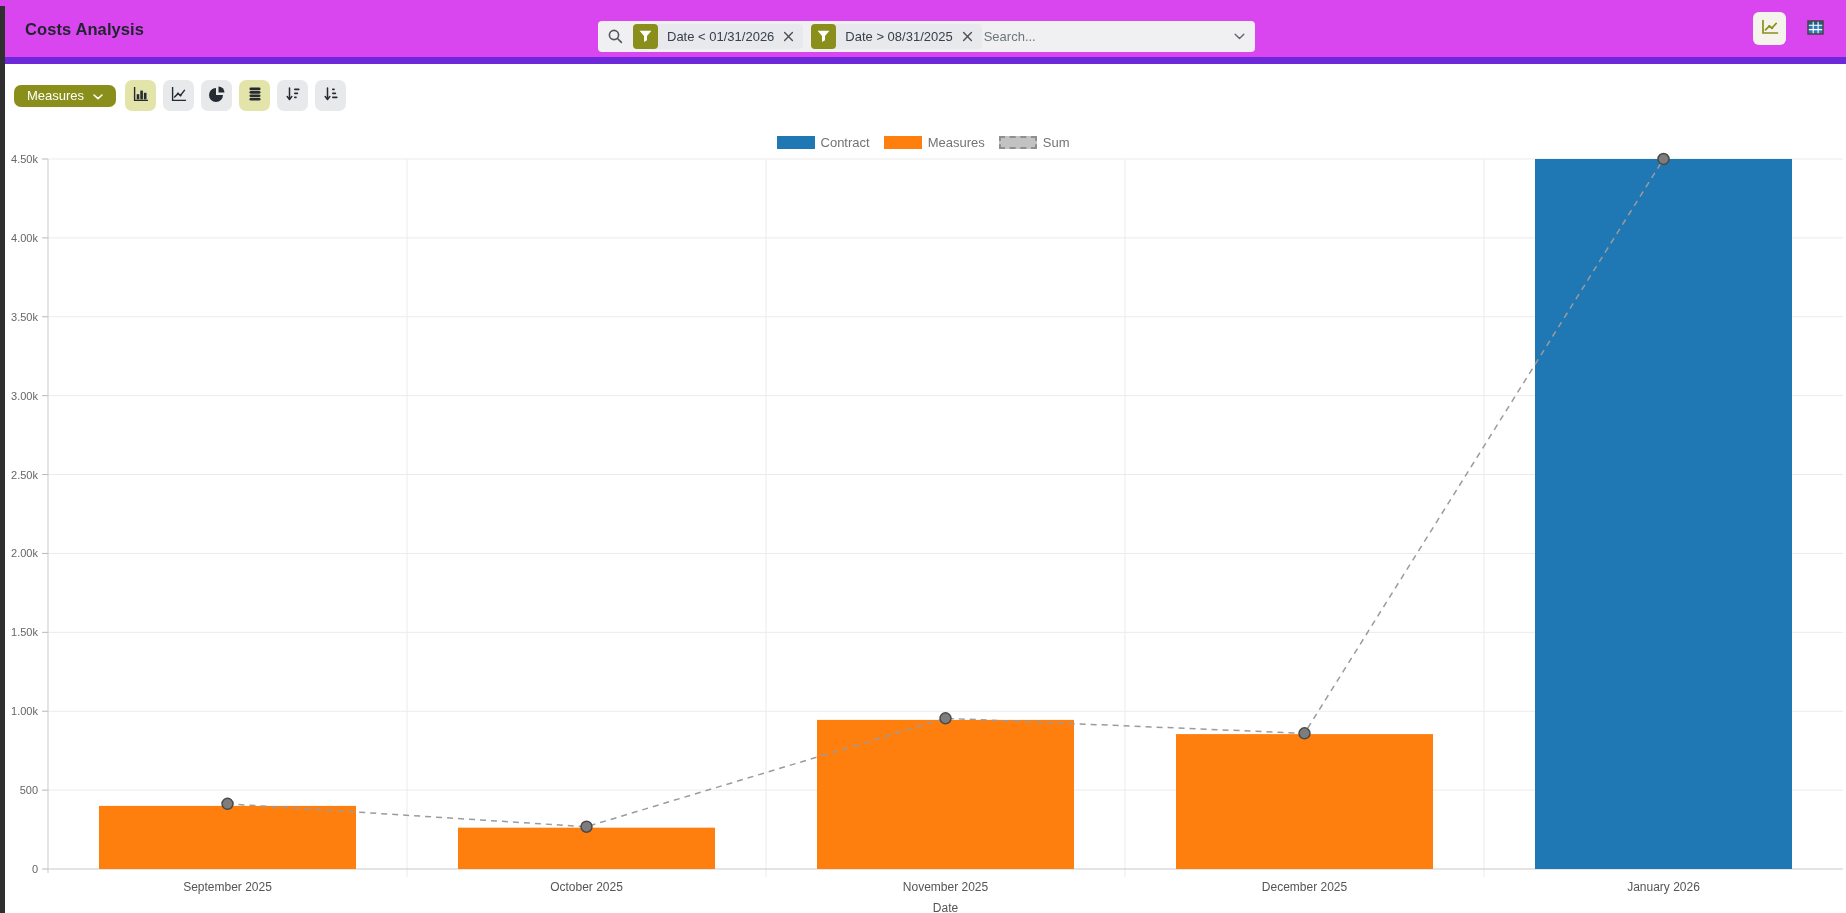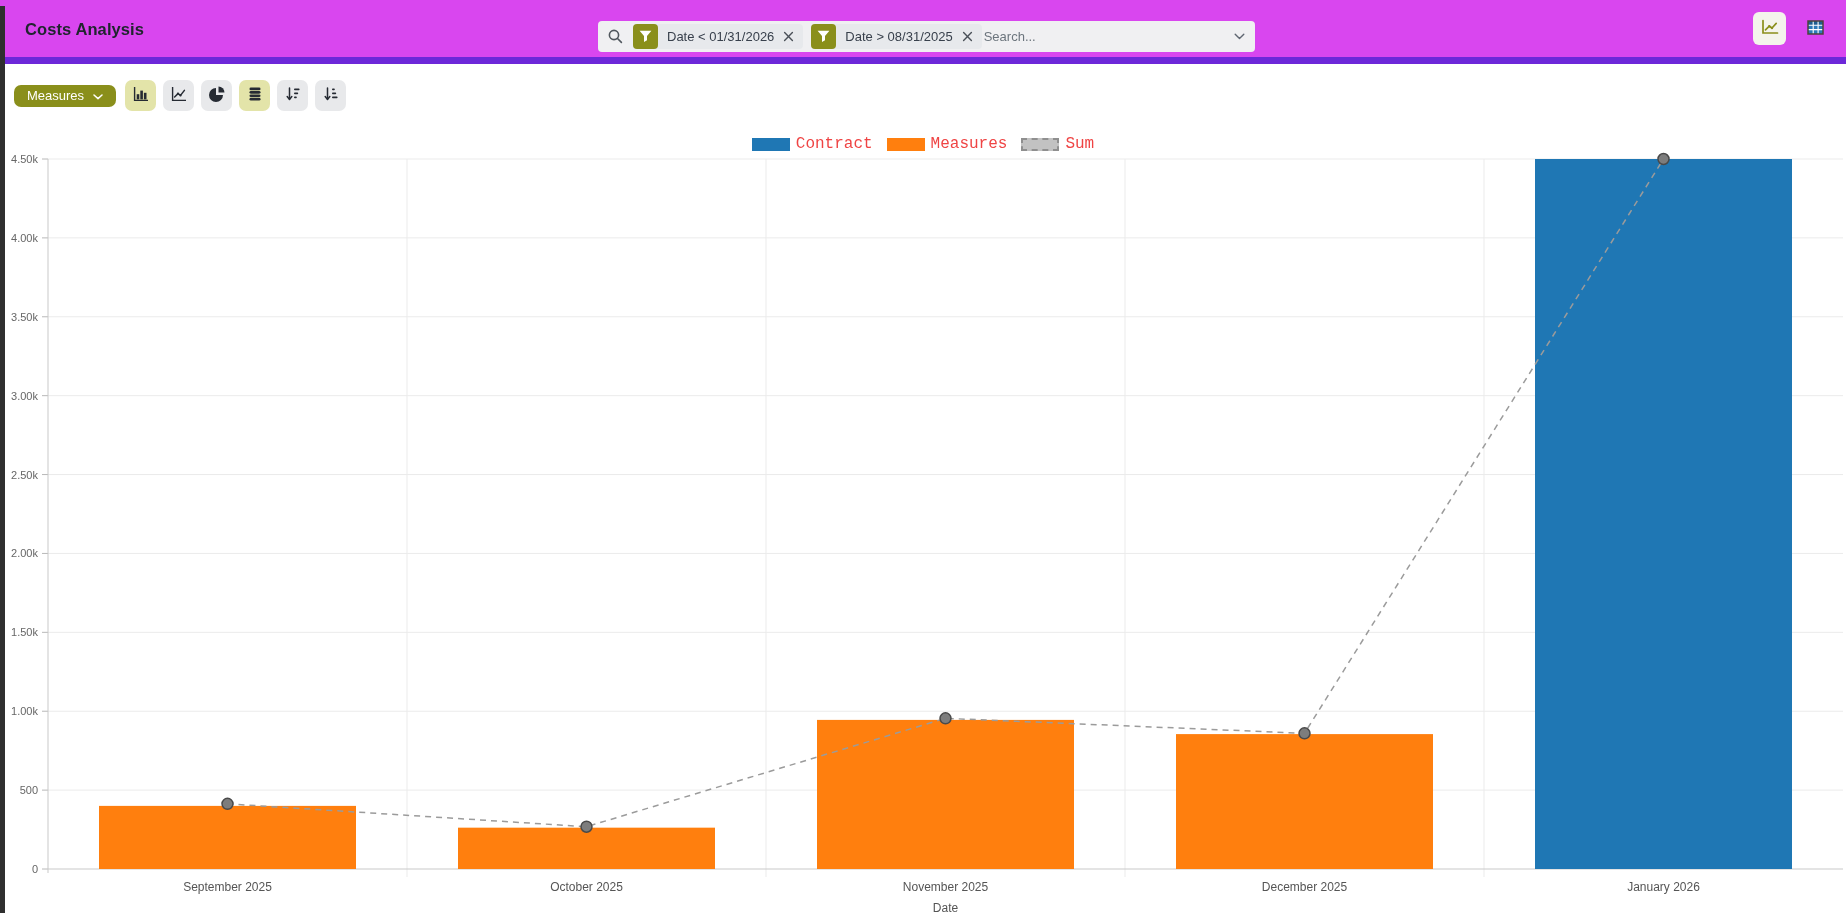--- a/index.html
+++ b/index.html
@@ -32,21 +32,21 @@
   .measures-btn{height:22px;padding:0 13px;border:none;border-radius:7px;background:#8a8f1b;color:#fff;
     font-family:"Liberation Sans",sans-serif;font-size:13px;display:flex;align-items:center;gap:9px;
     cursor:pointer;margin-right:9px;}
   .tgl{width:31px;height:31px;border:none;border-radius:7px;background:#e8e9eb;display:flex;
     align-items:center;justify-content:center;padding:0;margin-right:7px;cursor:pointer;}
   .tgl.active{background:#e3e4a9;}
 
   
   .chart-area{position:relative;height:793px;background:#fff;}
   .legend{position:absolute;top:8px;left:0;right:0;display:flex;justify-content:center;
-    align-items:center;font-size:16px;color:#ef4444;z-index:2;font-family:Liberation Mono, monospace;}
+    align-items:center;font-size:13px;color:#737373;z-index:2;}
   .legend-item{display:flex;align-items:center;margin:0 7px;cursor:pointer;}
   .sw{width:38px;height:13px;margin-right:6px;}
   .sw-sum{width:34px;height:9px;background:#c2c2c2;border:2px dashed #8f8f8f;margin-right:6px;}
   #plot{position:absolute;left:0;top:0;}
   #plot text{font-family:"Liberation Sans",sans-serif;}
   .ylab{font-size:11px;fill:#666;}
   .xlab{font-size:12px;fill:#555;}
 </style>
 </head>
 <body>

